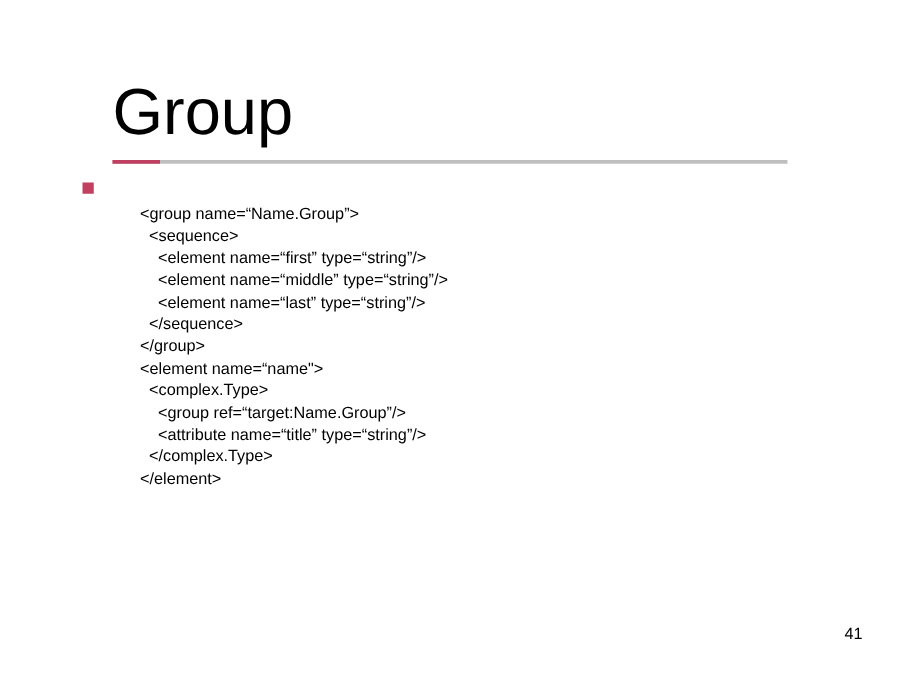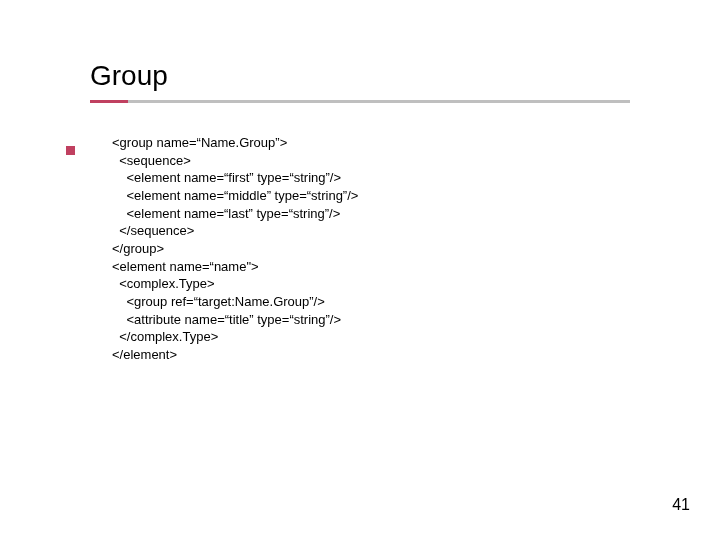--- a/index.html
+++ b/index.html
@@ -14,21 +14,21 @@
       width: 100%;
       height: 100%;
       padding: 60px 0 0 90px;
       position: relative;
     }
     .title-wrap {
       position: relative;
       margin-bottom: 30px;
     }
     .title {
-      font-size: 28px;
+      font-size: 52px;
       font-weight: normal;
       color: #000;
       font-family: Arial, sans-serif;
       padding-bottom: 8px;
     }
     .underline-container {
       position: relative;
       width: 540px;
       height: 4px;
     }
@@ -62,21 +62,21 @@
       font-size: 13px;
       line-height: 1.36;
       color: #000;
       font-family: Arial, sans-serif;
       white-space: pre;
     }
     .page-num {
       position: absolute;
       right: 30px;
       bottom: 26px;
-      font-size: 16px;
+      font-size: 13px;
       color: #000;
     }
   </style>
 </head>
 <body>
 
 <div class="slide">
   <div class="title-wrap">
     <div class="title">Group</div>
     <div class="underline-container">

